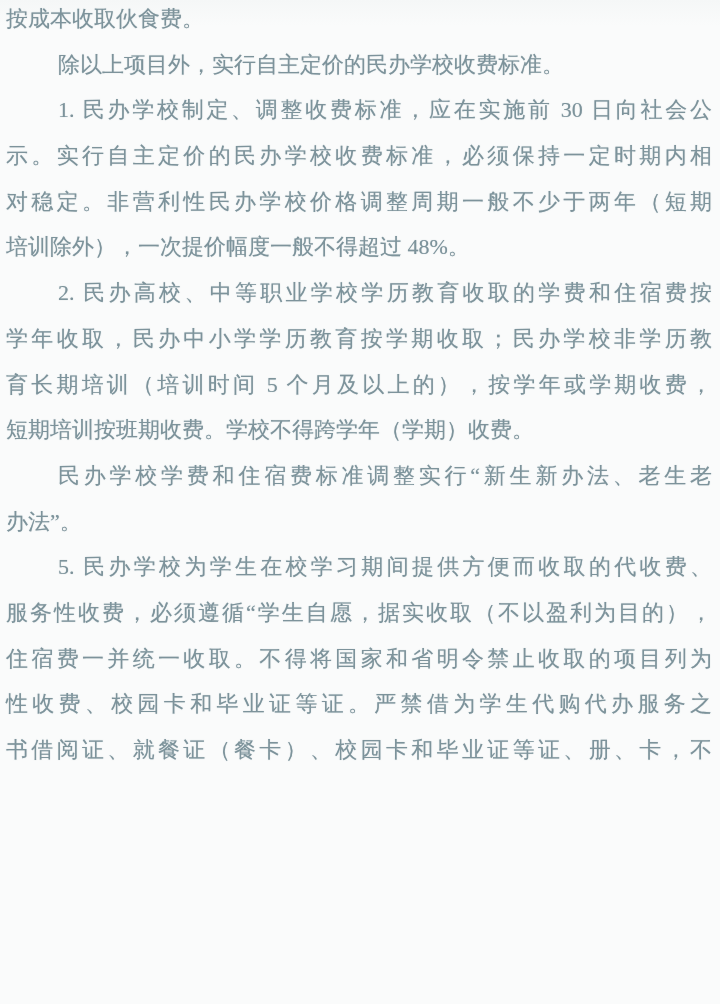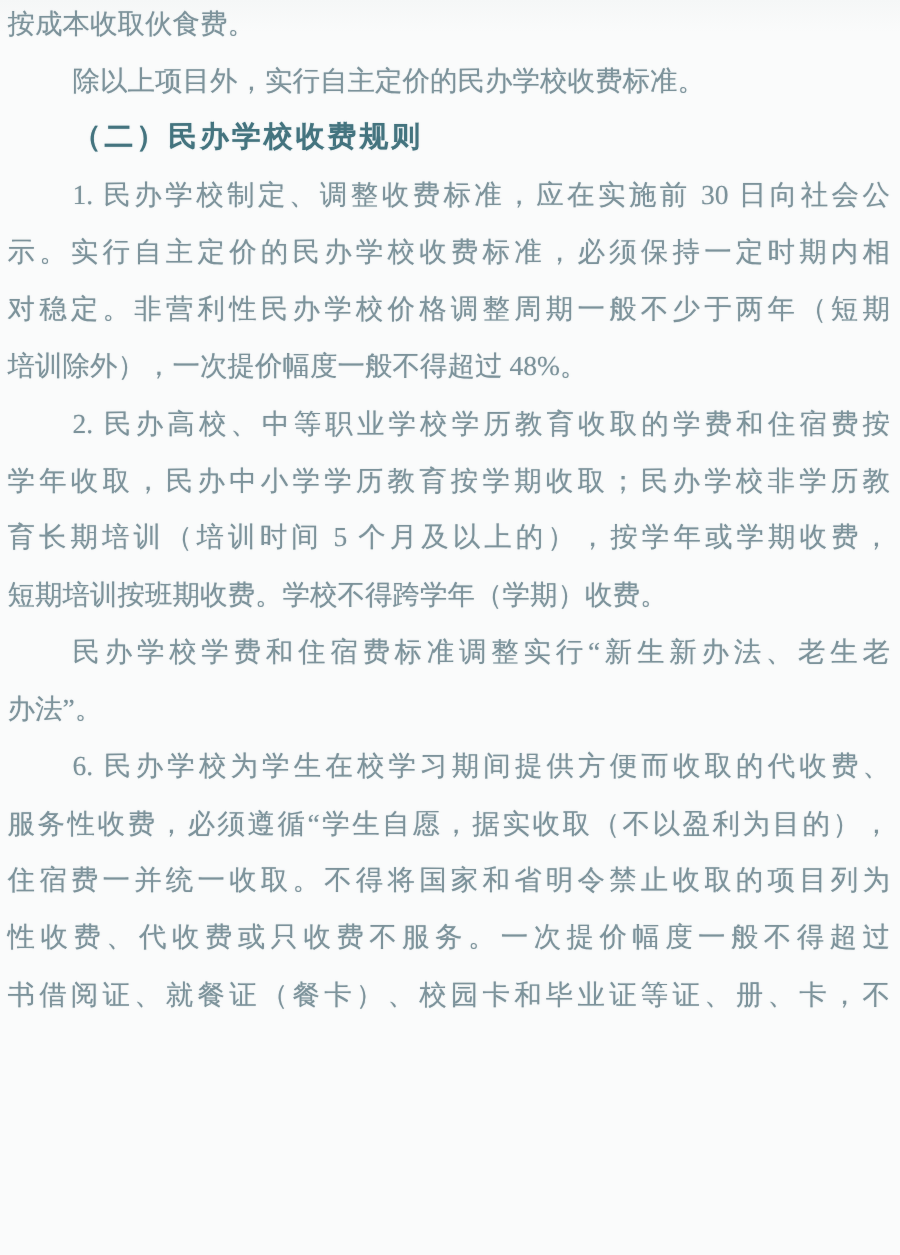--- a/index.html
+++ b/index.html
@@ -48,30 +48,29 @@
     text-shadow: 0 0 1px rgba(68, 116, 127, 0.5);
   }
 </style>
 </head>
 <body>
 
 <div class="page">
   <div>
       <div class="line">按成本收取伙食费。</div>
       <div class="line indent">除以上项目外，实行自主定价的民办学校收费标准。</div>
-      <div class="line indent heading">（二）民办学校收费规则</div>
       <div class="line justify indent">1. 民办学校制定、调整收费标准，应在实施前 30 日向社会公</div>
       <div class="line justify">示。实行自主定价的民办学校收费标准，必须保持一定时期内相</div>
       <div class="line justify">对稳定。非营利性民办学校价格调整周期一般不少于两年（短期</div>
       <div class="line">培训除外），一次提价幅度一般不得超过 48%。</div>
       <div class="line justify indent">2. 民办高校、中等职业学校学历教育收取的学费和住宿费按</div>
       <div class="line justify">学年收取，民办中小学学历教育按学期收取；民办学校非学历教</div>
       <div class="line justify">育长期培训（培训时间 5 个月及以上的），按学年或学期收费，</div>
       <div class="line">短期培训按班期收费。学校不得跨学年（学期）收费。</div>
       <div class="line justify indent">民办学校学费和住宿费标准调整实行“新生新办法、老生老</div>
       <div class="line">办法”。</div>
-      <div class="line justify indent">6. 民办学校为学生在校学习期间提供方便而收取的代收费、</div>
+      <div class="line justify indent">5. 民办学校为学生在校学习期间提供方便而收取的代收费、</div>
       <div class="line justify">服务性收费，必须遵循“学生自愿，据实收取（不以盈利为目的），</div>
       <div class="line justify">住宿费一并统一收取。不得将国家和省明令禁止收取的项目列为</div>
-      <div class="line justify">性收费、代收费或只收费不服务。一次提价幅度一般不得超过</div>
+      <div class="line justify">性收费、校园卡和毕业证等证。严禁借为学生代购代办服务之</div>
       <div class="line justify">书借阅证、就餐证（餐卡）、校园卡和毕业证等证、册、卡，不</div>
     </div>
 </div>
 
 </body></html>

